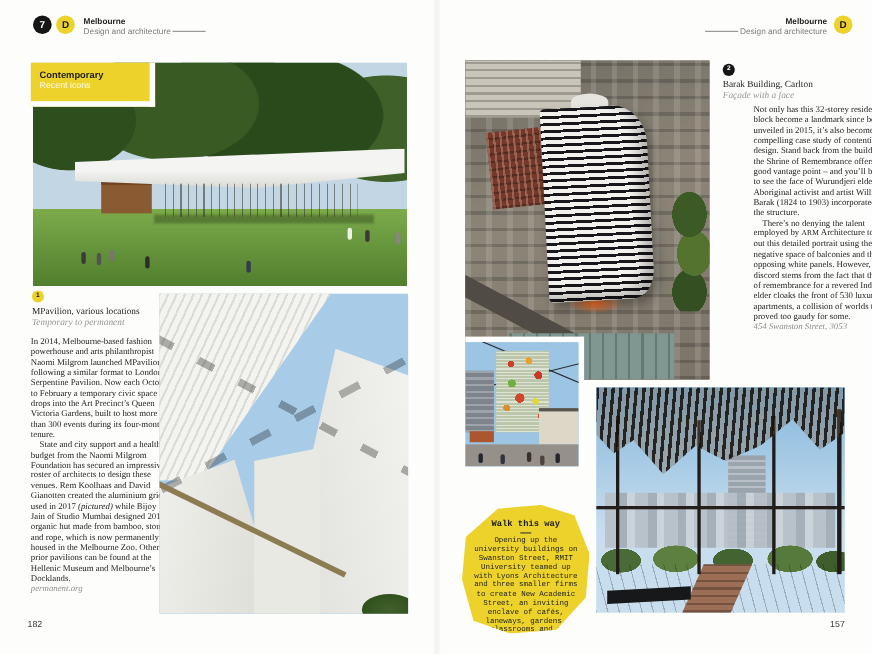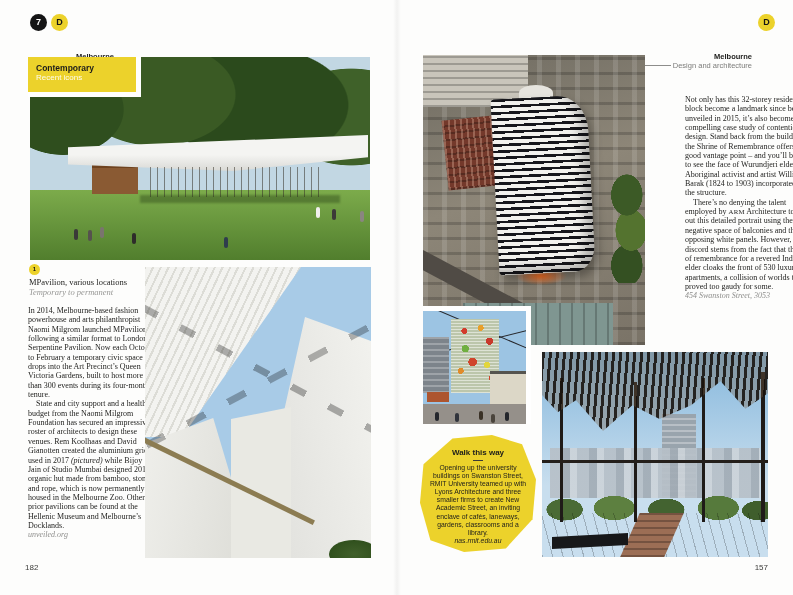--- a/index.html
+++ b/index.html
@@ -5,21 +5,21 @@
   html,body{margin:0;padding:0;background:#ffffff;}
   #canvas{position:relative;width:793px;height:595px;background:#fdfdfc;overflow:hidden;
           font-family:"Liberation Sans","DejaVu Sans",sans-serif;}
   .abs{position:absolute;}
 
   
   .hdr-badge{width:17px;height:17px;border-radius:50%;text-align:center;line-height:17px;
              font-weight:bold;font-size:9px;}
   .badge-black{background:#151515;color:#fff;}
   .badge-yellow{background:#ecd22b;color:#151515;}
-  .hdr-city{font-size:7.5px;font-weight:bold;color:#1d1d1b;line-height:9px;margin-top:37px;}
+  .hdr-city{font-size:7.5px;font-weight:bold;color:#1d1d1b;line-height:9px;}
   .hdr-section{font-size:7.5px;color:#7c7c7a;line-height:9px;white-space:nowrap;}
   .hdr-rule{display:inline-block;width:30px;height:1px;background:#8d8d8b;vertical-align:2px;}
   .tr{text-align:right;}
 
   
   .tag{left:28px;top:57px;width:113px;height:40px;background:#ecd22b;box-sizing:border-box;
        border-right:5px solid #fff;border-bottom:5px solid #fff;z-index:5;padding:6px 0 0 8px;}
   .tag-title{font-size:8.5px;font-weight:bold;color:#1d1d1b;line-height:10px;}
   .tag-sub{font-size:8px;color:rgba(255,255,255,.92);line-height:10px;}
 
@@ -161,23 +161,23 @@
     radial-gradient(30px 18px at 55% 55%,#436330 60%,transparent 61%),
     radial-gradient(34px 20px at 78% 50%,#567a3c 60%,transparent 61%),
     radial-gradient(28px 16px at 96% 58%,#3f5e2c 60%,transparent 61%);}
   .rt-floor{left:0;right:0;bottom:0;height:44px;background:linear-gradient(180deg,#6f6459,#8e7f6f);
     background-image:repeating-linear-gradient(75deg,rgba(0,0,0,.22) 0 1px,transparent 1px 10px);}
   .rt-path{left:88px;bottom:0;width:44px;height:44px;background:#9c6e55;transform:skewX(-24deg);
     background-image:repeating-linear-gradient(0deg,rgba(0,0,0,.25) 0 2px,transparent 2px 7px);}
   .rt-bench{left:10px;bottom:10px;width:76px;height:12px;background:#17181a;transform:skewY(-3deg);}
 
   
-  .walk-badge{left:420px;top:435px;width:116px;height:117px;background:#ecd22b;z-index:7;
+  .walk-badge{left:420px;top:459px;width:116px;height:117px;background:#ecd22b;z-index:7;
     clip-path:polygon(28% 3%,62% 0%,88% 8%,100% 38%,97% 72%,74% 97%,38% 100%,9% 90%,0% 58%,3% 25%);
-    text-align:center;box-sizing:border-box;padding:13px 9px 0 9px;}
+    text-align:center;box-sizing:border-box;padding:13px 9px 0 9px;font-family:Liberation Mono, monospace;}
   .wb-title{font-size:8px;font-weight:bold;color:#1d1d1b;line-height:10px;}
   .wb-dash{width:10px;height:1px;background:#3a3a38;margin:2px auto 3px auto;}
   .wb-body{font-size:6.8px;line-height:8.1px;color:#1d1d1b;}
   .wb-url{font-size:6.8px;font-style:italic;color:#1d1d1b;line-height:8.1px;}
 
   .fold{left:393px;top:0;width:8px;height:595px;
     background:linear-gradient(90deg,transparent,rgba(0,0,0,.045),transparent);}
 </style>
 </head>
 <body>
@@ -218,21 +218,21 @@
   </div>
 
   <div class="abs tag">
     <div class="tag-title">Contemporary</div>
     <div class="tag-sub">Recent icons</div>
   </div>
 
   <div class="abs serif body-col" style="left:28px;top:306px;width:128px;">
     <p>In 2014, Melbourne-based fashion powerhouse and arts philanthropist Naomi Milgrom launched MPavilion, following a similar format to London’s Serpentine Pavilion. Now each October to February a temporary civic space drops into the Art Precinct’s Queen Victoria Gardens, built to host more than 300 events during its four-month tenure.</p>
     <p class="indent"><span>State and city support and a healthy budget from the Naomi Milgrom Foundation has secured an impressive roster of architects to design these venues. Rem Koolhaas and David Gianotten created the aluminium grid used in 2017 </span><span class="em">(pictured)</span><span> while Bijoy Jain of Studio Mumbai designed 2016’s organic hut made from bamboo, stone and rope, which is now permanently housed in the Melbourne Zoo. Other prior pavilions can be found at the Hellenic Museum and Melbourne’s Docklands.</span></p>
-    <div class="foot-url">unveiled.org</div>
+    <div class="foot-url">permanent.org</div>
   </div>
 
   <div class="abs photo ph2">
     <div class="layer p2-rib"></div>
     <div class="layer p2-wall-r"></div>
     <div class="layer p2-wall-l"></div>
     <div class="layer p2-pillar"></div>
     <div class="layer p2-beam1"></div>
     <div class="layer p2-beam2"></div>
     <div class="layer p2-beam3"></div>
@@ -245,20 +245,25 @@
     <div class="layer a-white"></div>
     <div class="layer a-brick"></div>
     <div class="layer a-road"></div>
     <div class="layer a-trees"></div>
     <div class="layer a-low"></div>
     <div class="layer a-glow"></div>
     <div class="layer a-cap"></div>
     <div class="layer a-tower"></div>
   </div>
 
+  <div class="abs" style="left:657px;top:58px;">
+    <div class="cap-badge badge-black">2</div>
+    <div class="serif cap-title" style="margin-top:2px;">Barak Building, Carlton</div>
+    <div class="serif cap-sub">Façade with a face</div>
+  </div>
 
   <div class="abs serif body-col" style="left:656px;top:95px;width:133px;margin-left:29px;">
     <p>Not only has this 32-storey residential block become a landmark since being unveiled in 2015, it’s also become a compelling case study of contentious design. Stand back from the building – the Shrine of Remembrance offers a good vantage point – and you’ll be able to see the face of Wurundjeri elder, Aboriginal activist and artist William Barak (1824 to 1903) incorporated into the structure.</p>
     <p class="indent"><span>There’s no denying the talent employed by </span><span class="caps">ARM</span><span> Architecture to carve out this detailed portrait using the negative space of balconies and the opposing white panels. However, the discord stems from the fact that this act of remembrance for a revered Indigenous elder cloaks the front of 530 luxury apartments, a collision of worlds that’s proved too gaudy for some.</span></p>
     <div class="foot-url">454 Swanston Street, 3053</div>
   </div>
 
   <div class="abs ph4">
     <div class="ph4-in photo">
       <div class="layer s-line1"></div>

